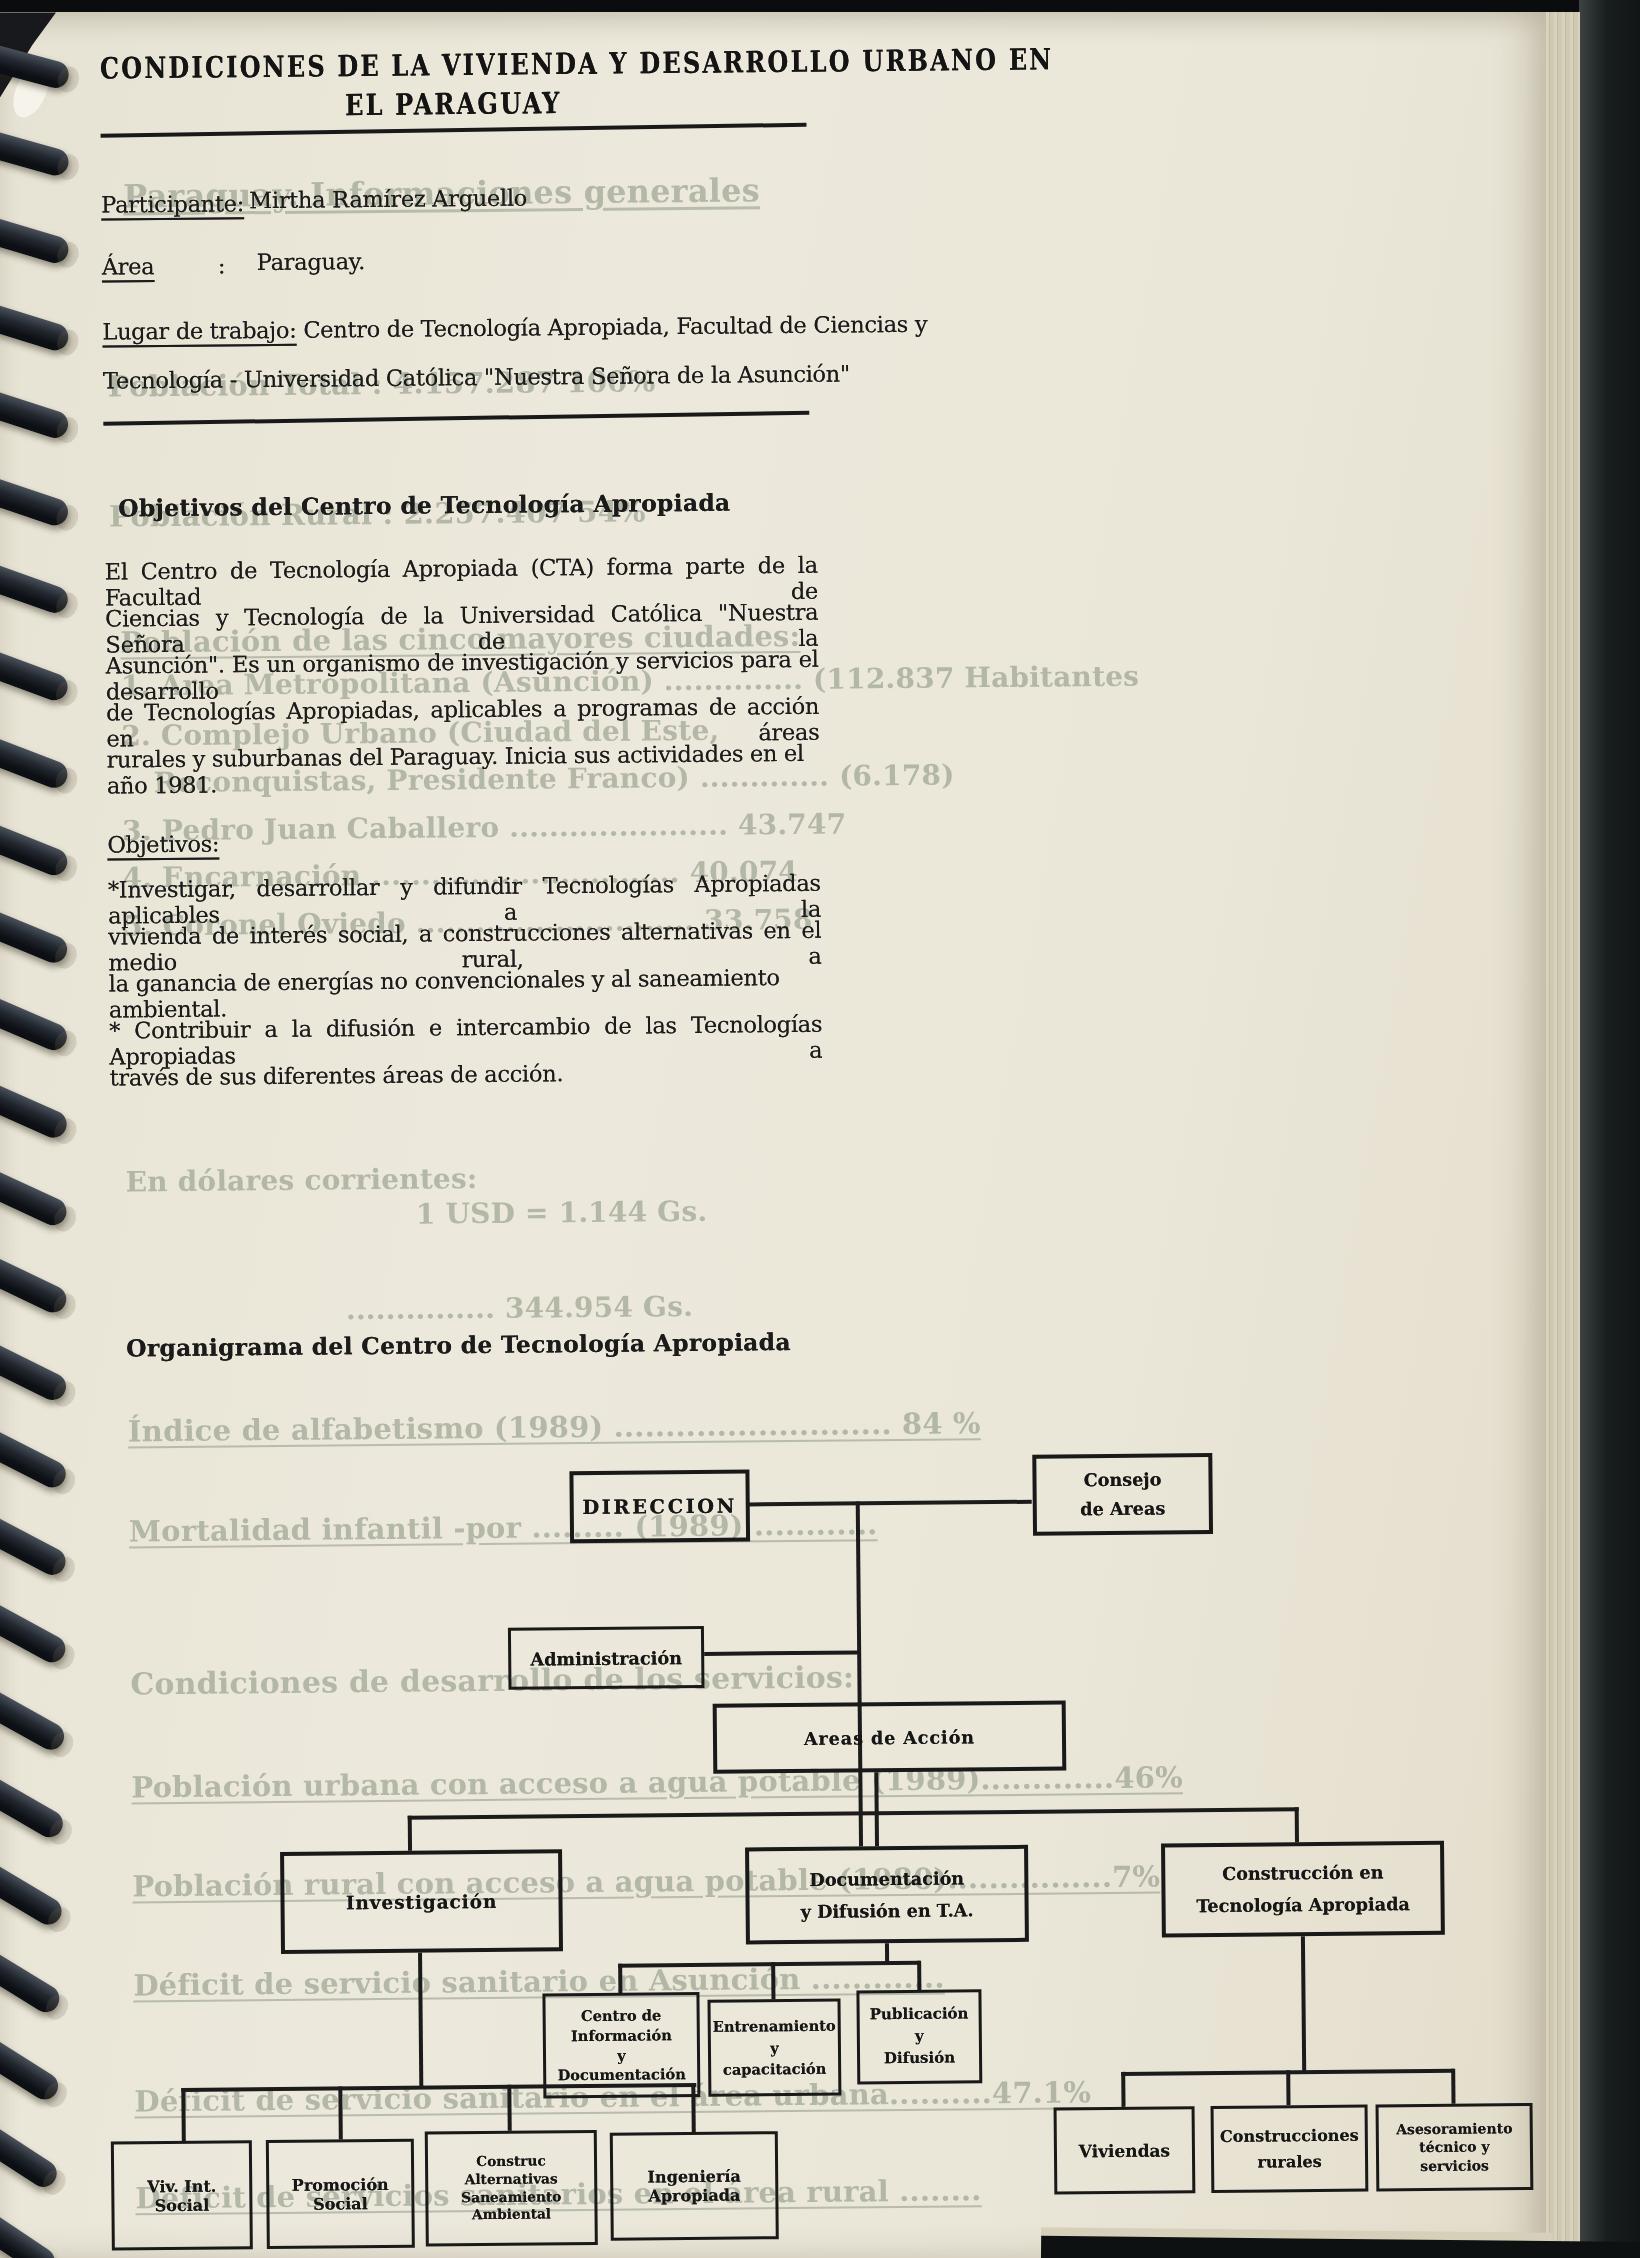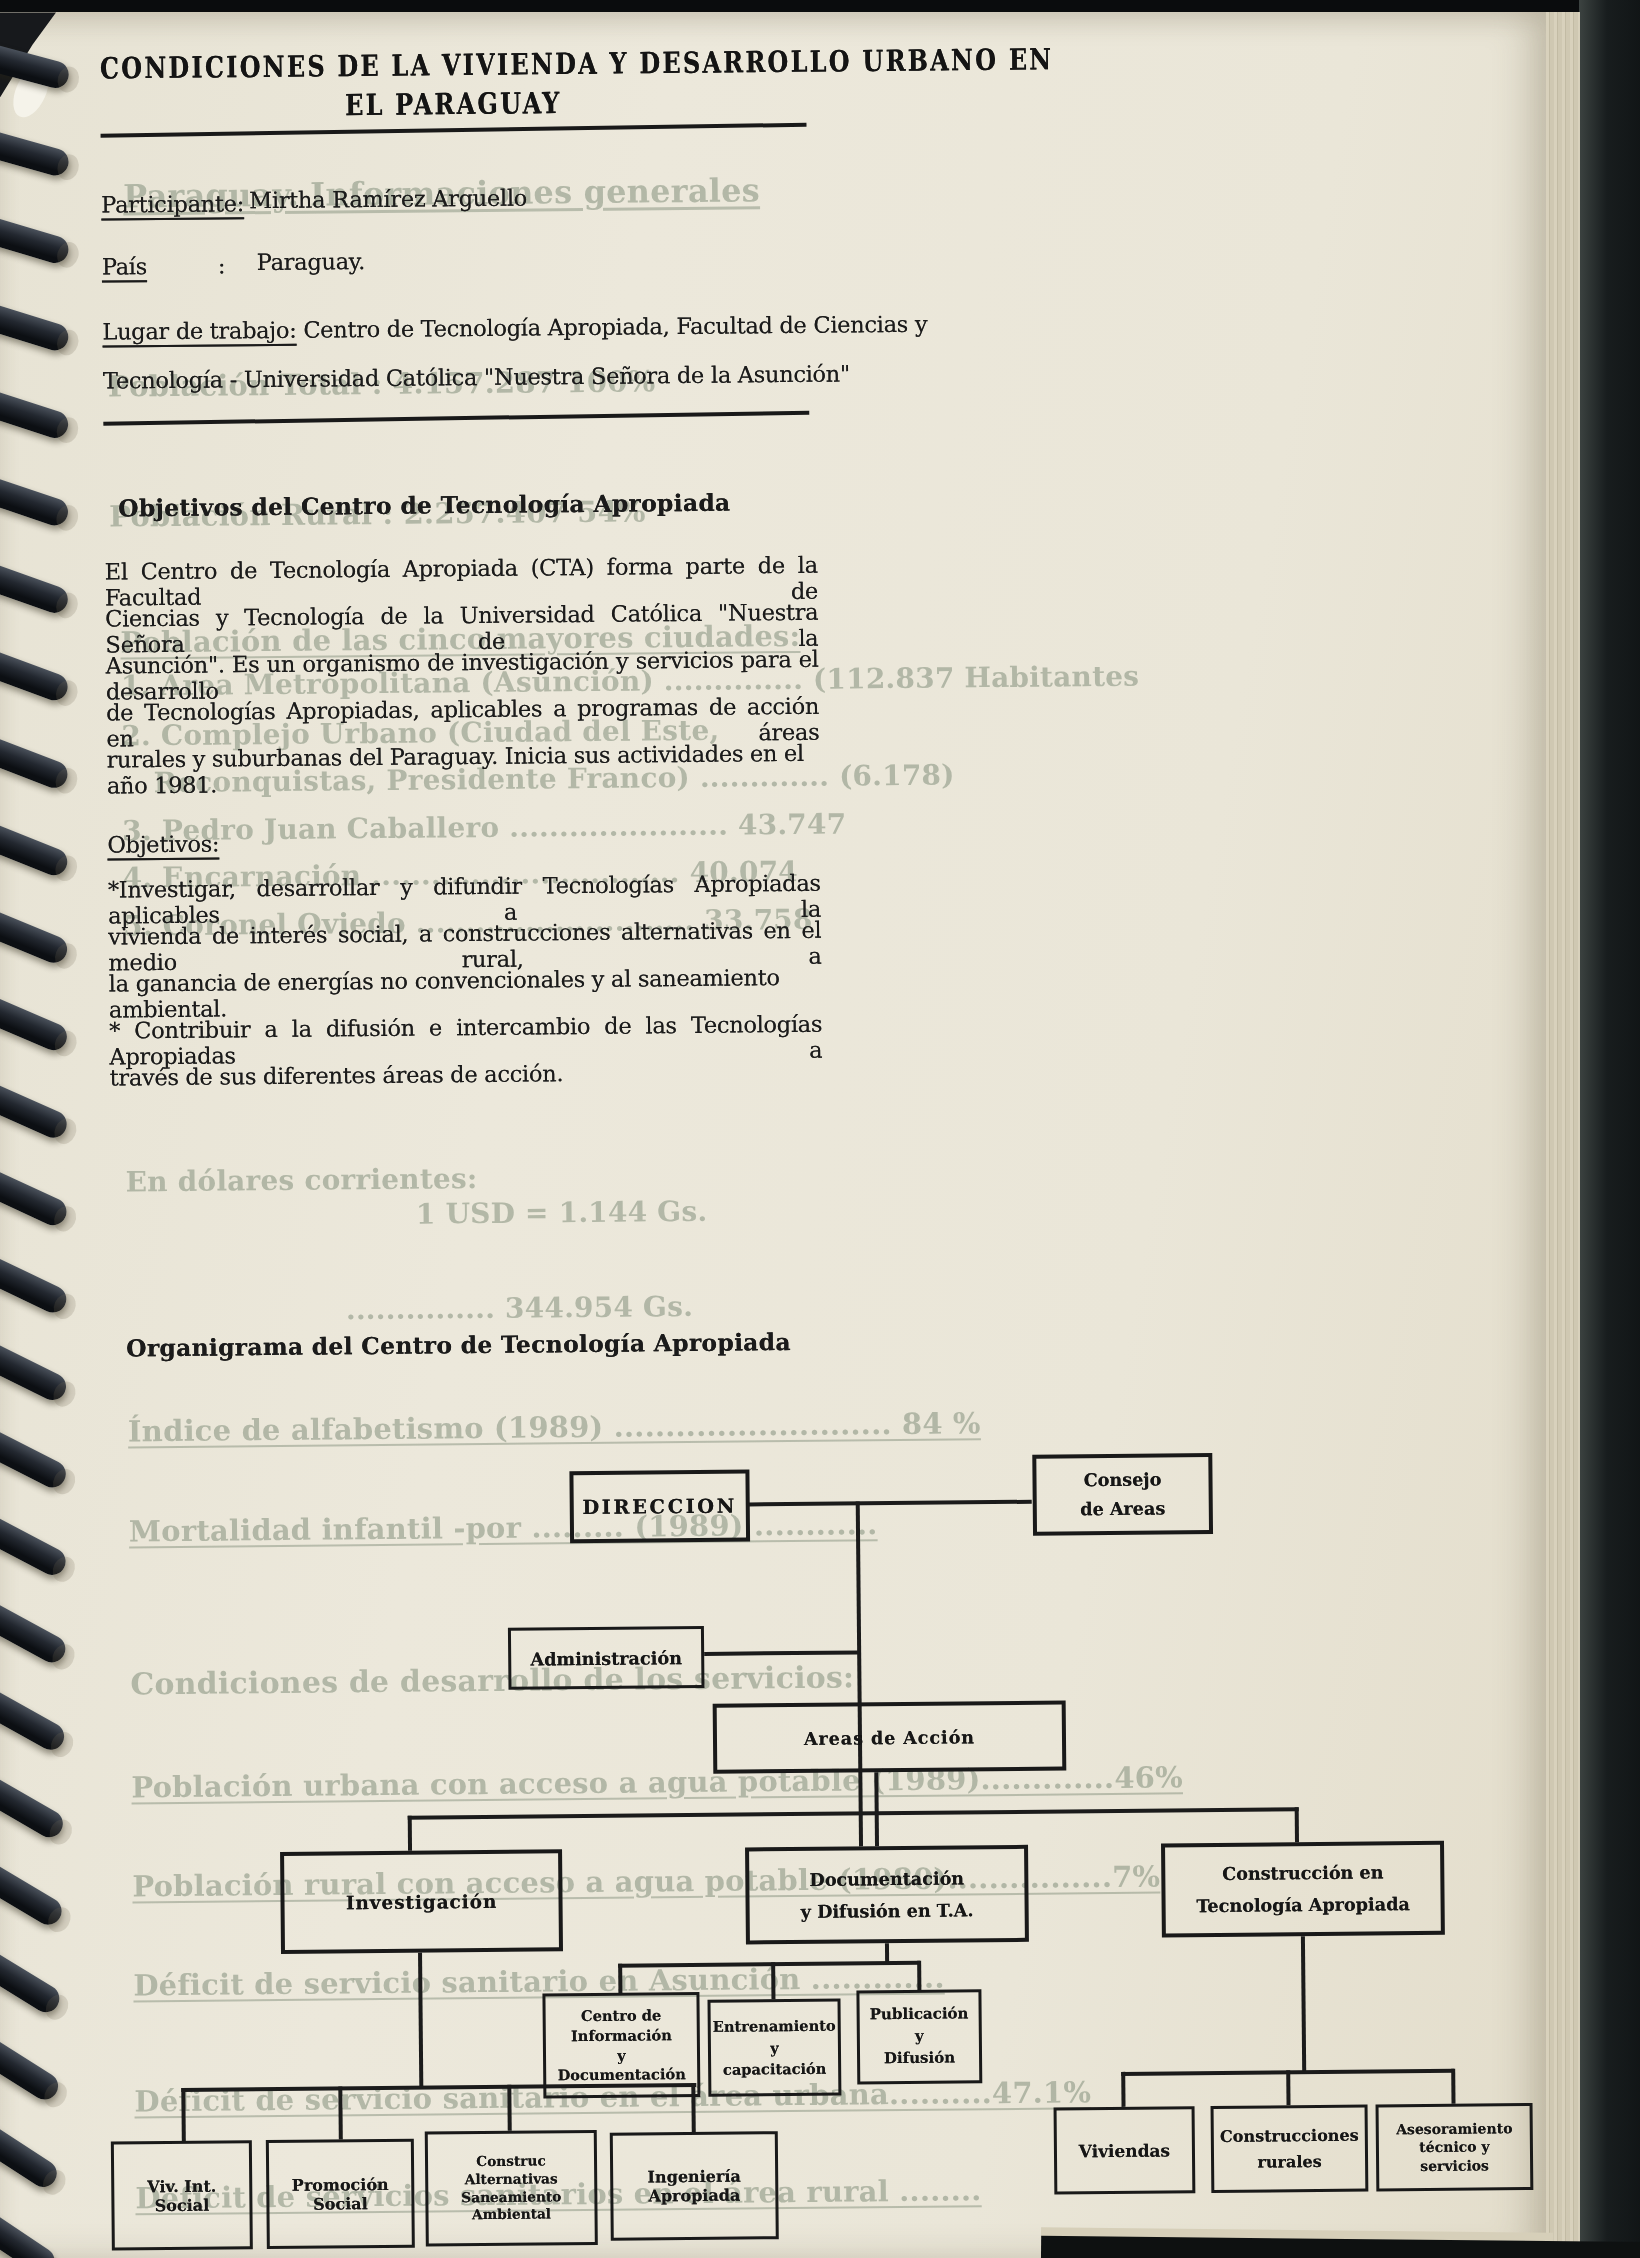--- a/index.html
+++ b/index.html
@@ -105,21 +105,21 @@
 
     <div class="ink">
 
       <div class="t title-line" style="top:35px;">CONDICIONES DE LA VIVIENDA Y DESARROLLO URBANO EN</div>
       <div class="t title-line" style="top:74px;">EL PARAGUAY</div>
       <div class="rule" style="top:113px;"></div>
 
       <div class="t body-size" style="left:110px;top:173px;"><span class="fieldlabel">Participante:</span></div>
       <div class="t body-size" style="left:258px;top:170px;">Mirtha Ramírez Arguello</div>
 
-      <div class="t body-size" style="left:110px;top:235px;"><span class="fieldlabel">País</span></div>
+      <div class="t body-size" style="left:110px;top:235px;"><span class="fieldlabel">Área</span></div>
       <div class="t body-size" style="left:226px;top:235px;">:</div>
       <div class="t body-size" style="left:265px;top:232px;">Paraguay.</div>
 
       <div class="t body-size" style="left:110px;top:300px;"><span class="fieldlabel">Lugar de trabajo:</span><span> Centro de Tecnología Apropiada, Facultad de Ciencias y</span></div>
       <div class="t body-size" style="left:110px;top:349px;">Tecnología - Universidad Católica "Nuestra Señora de la Asunción"</div>
 
       <div class="rule" style="top:401px;"></div>
 
       <div class="t h2" style="left:124px;top:476px;">Objetivos del Centro de Tecnología Apropiada</div>
 

